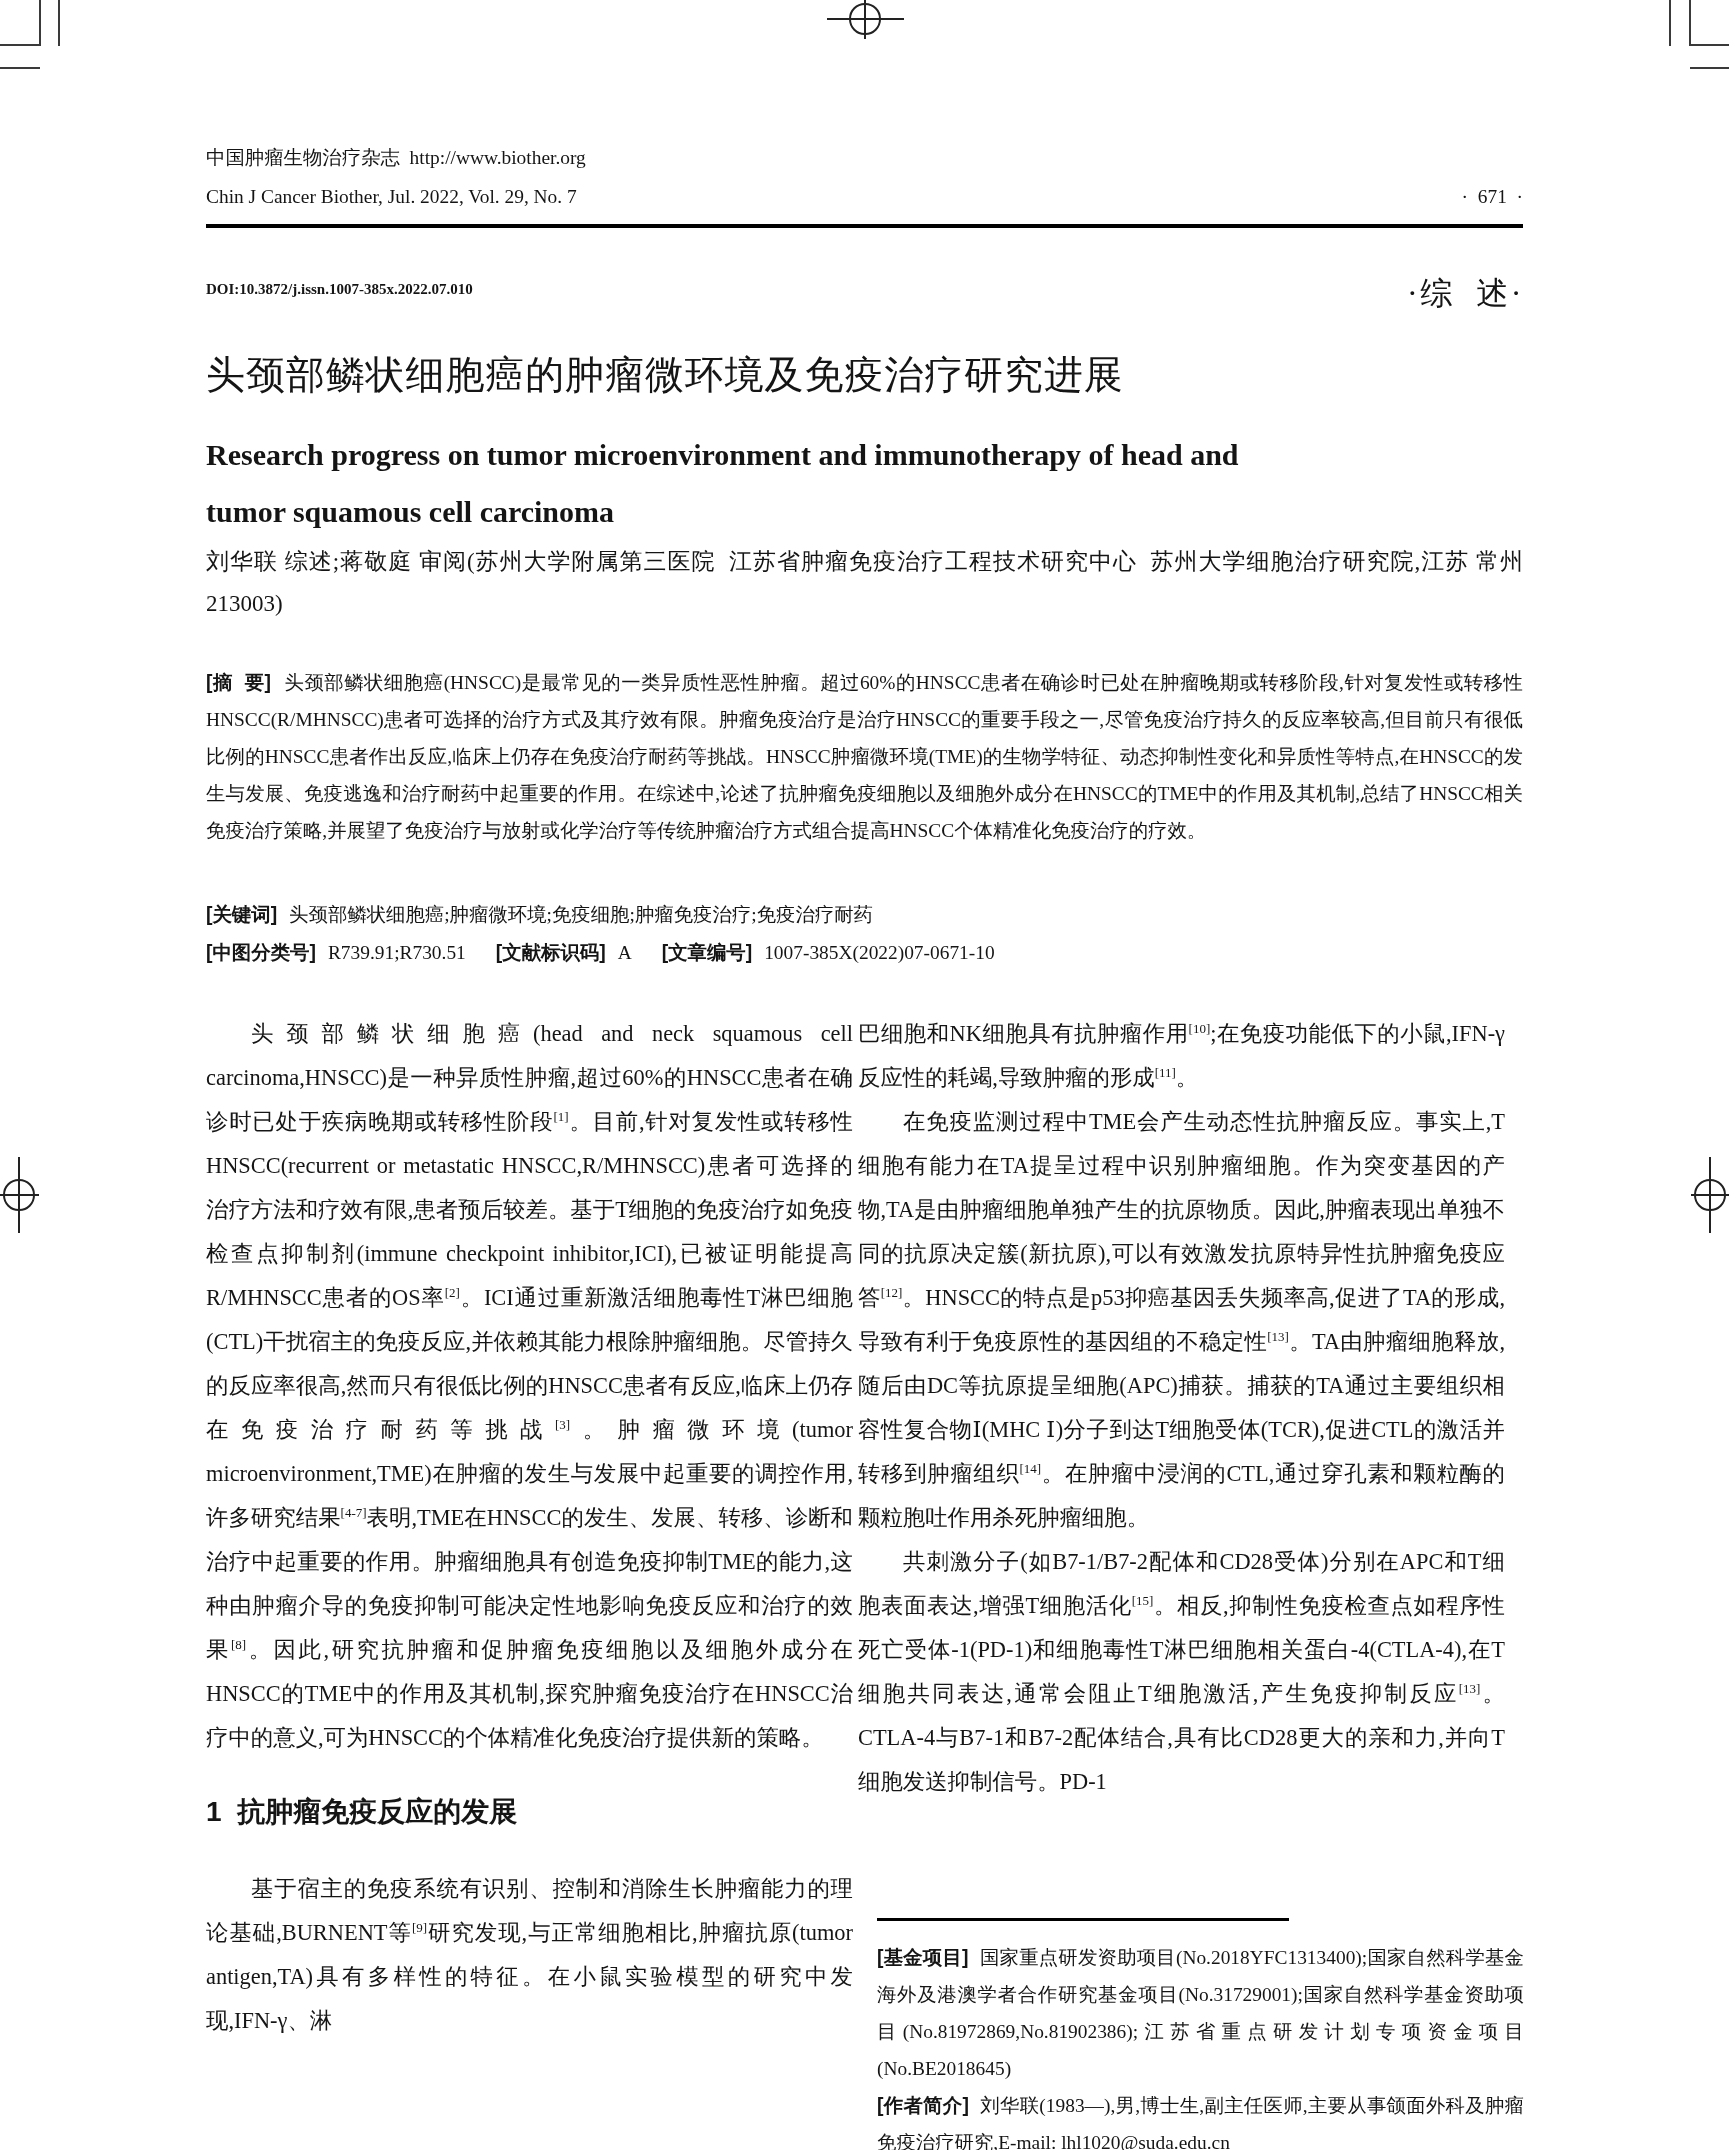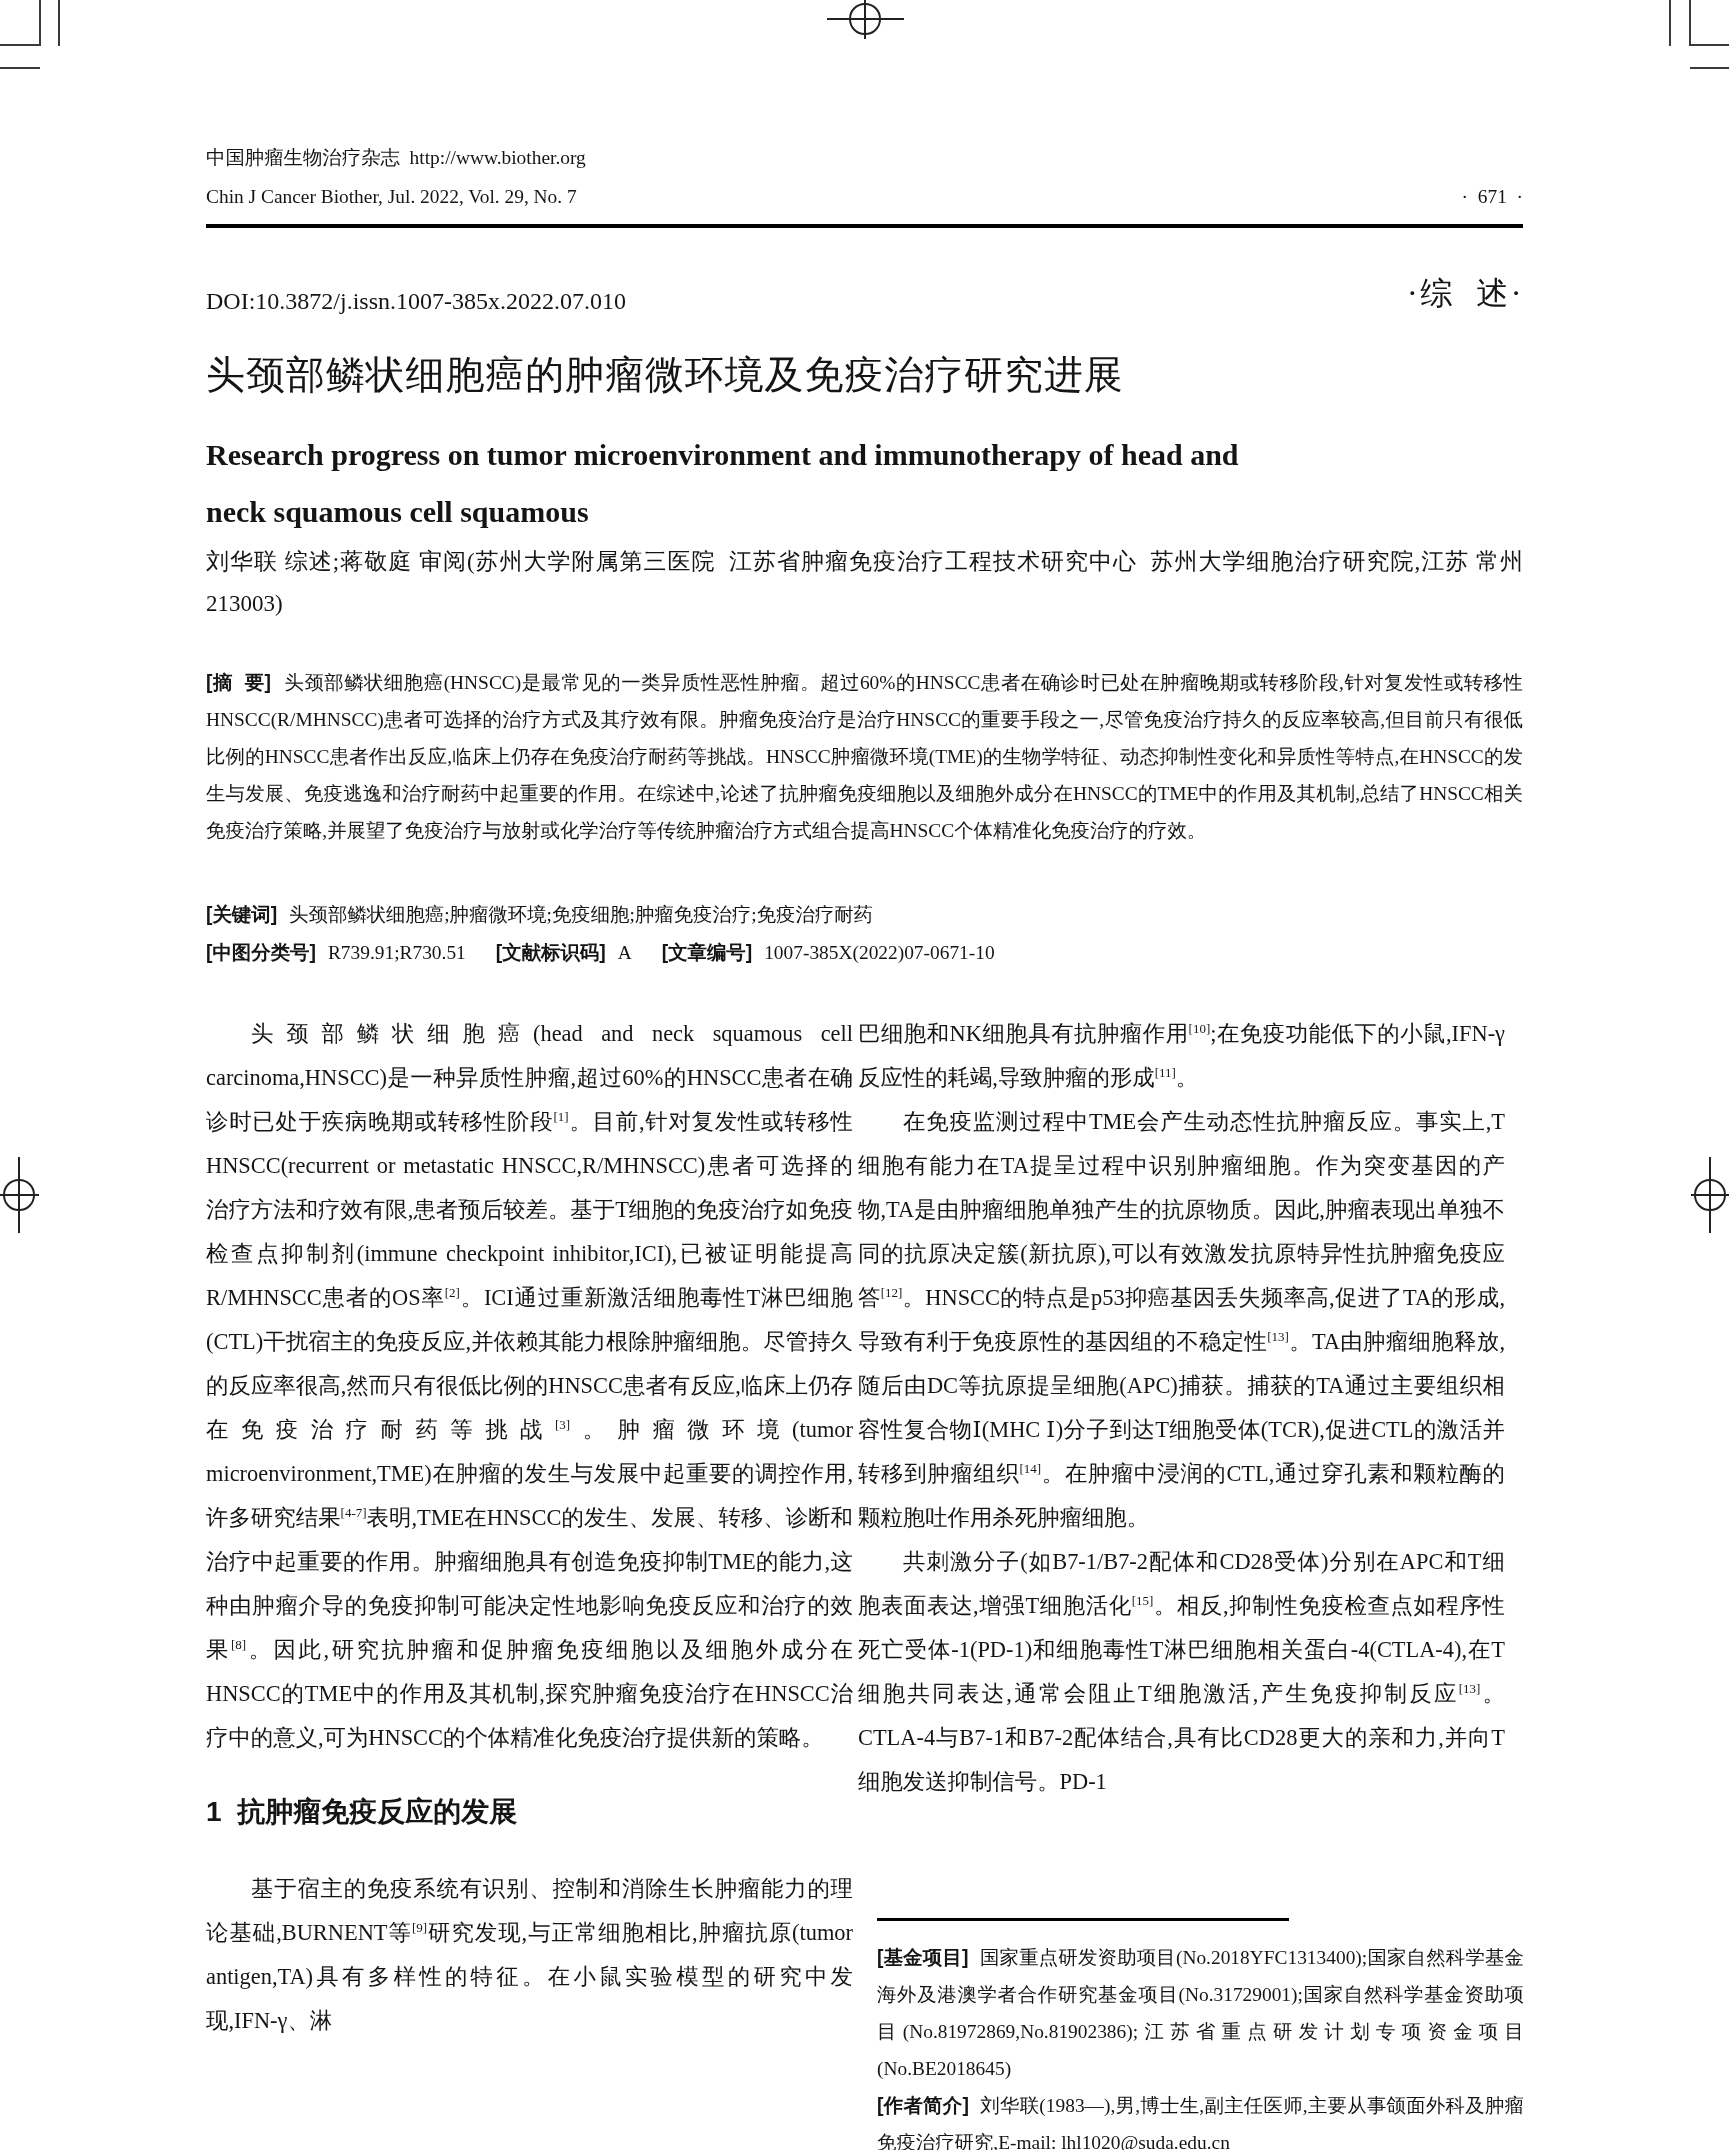--- a/index.html
+++ b/index.html
@@ -8,21 +8,21 @@
   .abs{position:absolute;}
   .pre{white-space:pre-wrap;}
   
   .crop{position:absolute;background:#3a3a3a;}
   .reg-circle{position:absolute;width:27.5px;height:27.5px;border:2.2px solid #222;border-radius:50%;background:transparent;}
   .reg-line{position:absolute;background:#222;}
   
   .hdr{left:206px;top:147px;width:1317px;font-size:19.4px;line-height:22.4px;}
   .hdr-row2{margin-top:17px;display:flex;justify-content:space-between;align-items:baseline;}
   .rule-main{left:206px;top:224px;width:1317px;height:3.9px;background:#000;}
-  .doi{left:206px;top:288px;font-size:24px;font-weight:normal;}
+  .doi{left:206px;top:281px;font-size:15px;font-weight:bold;}
   .article-type{left:1368px;top:272px;width:156px;font-size:32px;letter-spacing:2.6px;text-align:right;white-space:pre;}
   .title-cn{left:206px;top:348px;font-size:39px;font-weight:normal;letter-spacing:0.9px;
             font-family:"Liberation Sans","DejaVu Sans",sans-serif;}
   .title-en{left:206px;top:426px;width:1317px;font-size:30px;font-weight:bold;line-height:57px;}
   .authors{left:206px;top:541px;width:1317px;font-size:23px;line-height:42px;text-align:justify;}
   
   .abstract{left:206px;top:664px;width:1317px;font-size:19.4px;line-height:37px;text-align:justify;}
   .bracket-label{font-family:"Liberation Sans","DejaVu Sans",sans-serif;font-weight:bold;white-space:pre;}
   .kwline{left:206px;top:901px;width:1317px;font-size:19.4px;line-height:26px;}
   .clsline{left:206px;top:939px;width:1317px;font-size:19.4px;line-height:26px;}
@@ -89,21 +89,21 @@
     </div>
   </div>
   <div class="abs rule-main"></div>
 
   <div class="abs doi">DOI:10.3872/j.issn.1007-385x.2022.07.010</div>
   <div class="abs article-type">·综  述·</div>
 
   <div class="abs title-cn">头颈部鳞状细胞癌的肿瘤微环境及免疫治疗研究进展</div>
   <div class="abs title-en">
     <div>Research progress on tumor microenvironment and immunotherapy of head and</div>
-    <div>neck squamous cell squamous</div>
+    <div>tumor squamous cell carcinoma</div>
   </div>
 
   <div class="abs authors pre">刘华联 综述;蒋敬庭 审阅(苏州大学附属第三医院  江苏省肿瘤免疫治疗工程技术研究中心  苏州大学细胞治疗研究院,江苏 常州  213003)</div>
 
   <div class="abs abstract">
     <span class="bracket-label">[摘  要]</span><span>头颈部鳞状细胞癌(HNSCC)是最常见的一类异质性恶性肿瘤。超过60%的HNSCC患者在确诊时已处在肿瘤晚期或转移阶段,针对复发性或转移性HNSCC(R/MHNSCC)患者可选择的治疗方式及其疗效有限。肿瘤免疫治疗是治疗HNSCC的重要手段之一,尽管免疫治疗持久的反应率较高,但目前只有很低比例的HNSCC患者作出反应,临床上仍存在免疫治疗耐药等挑战。HNSCC肿瘤微环境(TME)的生物学特征、动态抑制性变化和异质性等特点,在HNSCC的发生与发展、免疫逃逸和治疗耐药中起重要的作用。在综述中,论述了抗肿瘤免疫细胞以及细胞外成分在HNSCC的TME中的作用及其机制,总结了HNSCC相关免疫治疗策略,并展望了免疫治疗与放射或化学治疗等传统肿瘤治疗方式组合提高HNSCC个体精准化免疫治疗的疗效。</span>
   </div>
 
   <div class="abs kwline">
     <span class="bracket-label">[关键词]</span><span>头颈部鳞状细胞癌;肿瘤微环境;免疫细胞;肿瘤免疫治疗;免疫治疗耐药</span>

